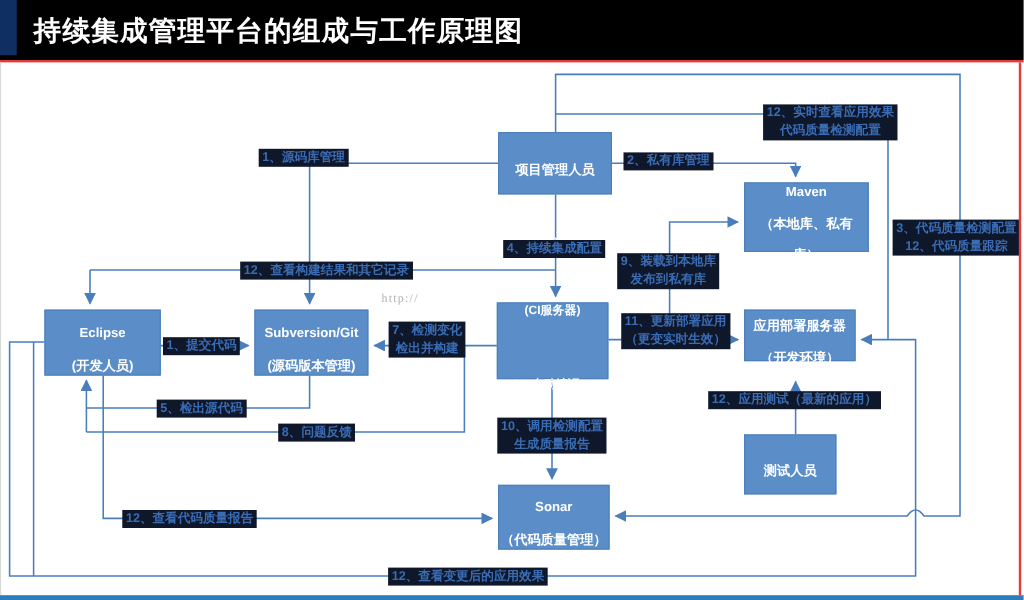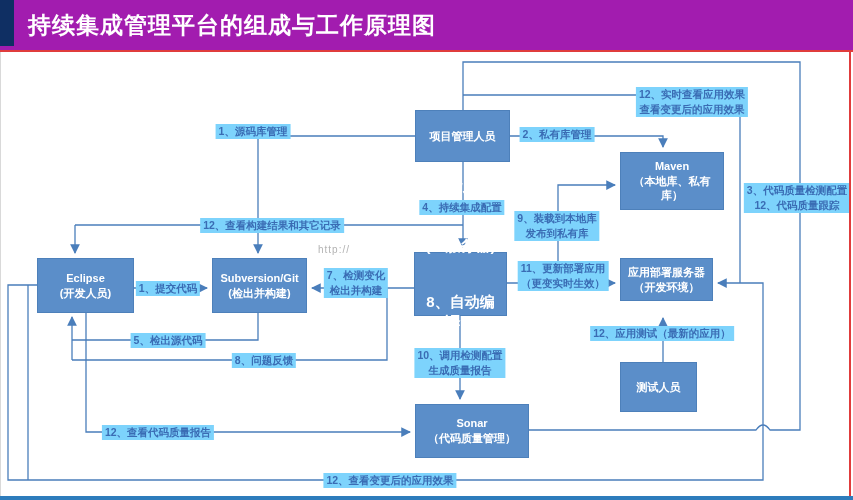--- a/index.html
+++ b/index.html
@@ -4,21 +4,21 @@
 <style>
   html,body{margin:0;padding:0;}
   body{
     width:853px;height:500px;position:relative;overflow:hidden;
     background:#ffffff;
     font-family:"Liberation Sans","DejaVu Sans",sans-serif;
   }
   
   .titlebar{
     position:absolute;left:0;top:0;width:853px;height:50px;
-    background:#a21caf;
+    background:#000000;
   }
   .corner{
     position:absolute;left:0;top:0;width:14px;height:46px;
     background:#0f2f63;
   }
   .titlebar h1{
     margin:0;position:absolute;left:28px;top:10px;
     font-size:23px;font-weight:bold;color:#ffffff;letter-spacing:1px;
   }
   .red-rule{
@@ -38,31 +38,31 @@
   }
   
   svg.wires{position:absolute;left:0;top:0;}
   .node{
     position:absolute;
     background:#5b8ec9;border:1px solid #4d80ba;
     color:#ffffff;font-weight:bold;font-size:11px;line-height:1.32;
     display:flex;flex-direction:column;justify-content:center;align-items:center;
     text-align:center;box-sizing:border-box;
   }
-  .node span{display:block;}
-  .node.small{font-size:15px;line-height:1.35;gap:36px;}
+  .node span{display:block;margin-top:12px;}
+  .node.small{font-size:10px;line-height:1.35;gap:36px;}
   .elabel{
     position:absolute;transform:translateX(-50%);
-    background:#7dd3fc;padding:0 3px;
+    background:#0f172a;padding:0 3px;
     color:#3a6cb4;font-size:10.5px;font-weight:bold;line-height:15px;
     text-align:center;white-space:nowrap;
   }
   .watermark{
     position:absolute;left:318px;top:244px;
-    color:#b3b3b3;font-size:10px;letter-spacing:1px;
+    color:#b3b3b3;font-size:10px;letter-spacing:1px;font-family:Liberation Serif, serif;
   }
 </style>
 </head>
 <body>
 
 <svg class="wires" width="853" height="500" viewBox="0 0 853 500">
   <defs>
     <marker id="ar" viewBox="0 0 10 10" refX="9" refY="5" markerWidth="7.5" markerHeight="7.5" orient="auto-start-reverse">
       <path d="M0,0 L10,5 L0,10 z" fill="#4a7ebb"></path>
     </marker>
@@ -102,53 +102,53 @@
   <span>库）</span>
 </div>
 
 <div class="node" style="left:37px;top:258px;width:97px;height:55px">
   <span>Eclipse</span>
   <span>(开发人员)</span>
 </div>
 
 <div class="node" style="left:212px;top:258px;width:95px;height:55px">
   <span>Subversion/Git</span>
-  <span>(检出并构建)</span>
+  <span>(源码版本管理)</span>
 </div>
 
 <div class="node small" style="left:414px;top:252px;width:93px;height:64px">
   <span>Hudson/Jenkins</span>
   <span>(CI服务器)</span>
   <span>8、自动编译、</span>
   <span>测试、打包</span>
 </div>
 
 <div class="node" style="left:620px;top:258px;width:93px;height:43px">
   <span>应用部署服务器</span>
   <span>（开发环境）</span>
 </div>
 
 <div class="node" style="left:620px;top:362px;width:77px;height:50px">
   <span>测试人员</span>
 </div>
 
-<div class="node" style="left:415px;top:404px;width:114px;height:54px">
+<div class="node" style="left:415px;top:404px;width:93px;height:54px">
   <span>Sonar</span>
   <span>（代码质量管理）</span>
 </div>
 
 <div class="elabel" style="left:253px;top:124px">
   <div>1、源码库管理</div>
 </div>
 <div class="elabel" style="left:557px;top:127px">
   <div>2、私有库管理</div>
 </div>
 <div class="elabel" style="left:692px;top:87px">
   <div>12、实时查看应用效果</div>
-  <div>查看变更后的应用效果</div>
+  <div>代码质量检测配置</div>
 </div>
 <div class="elabel" style="left:797px;top:183px">
   <div>3、代码质量检测配置</div>
   <div>12、代码质量跟踪</div>
 </div>
 <div class="elabel" style="left:462px;top:200px">
   <div>4、持续集成配置</div>
 </div>
 <div class="elabel" style="left:557px;top:211px">
   <div>9、装载到本地库</div>

